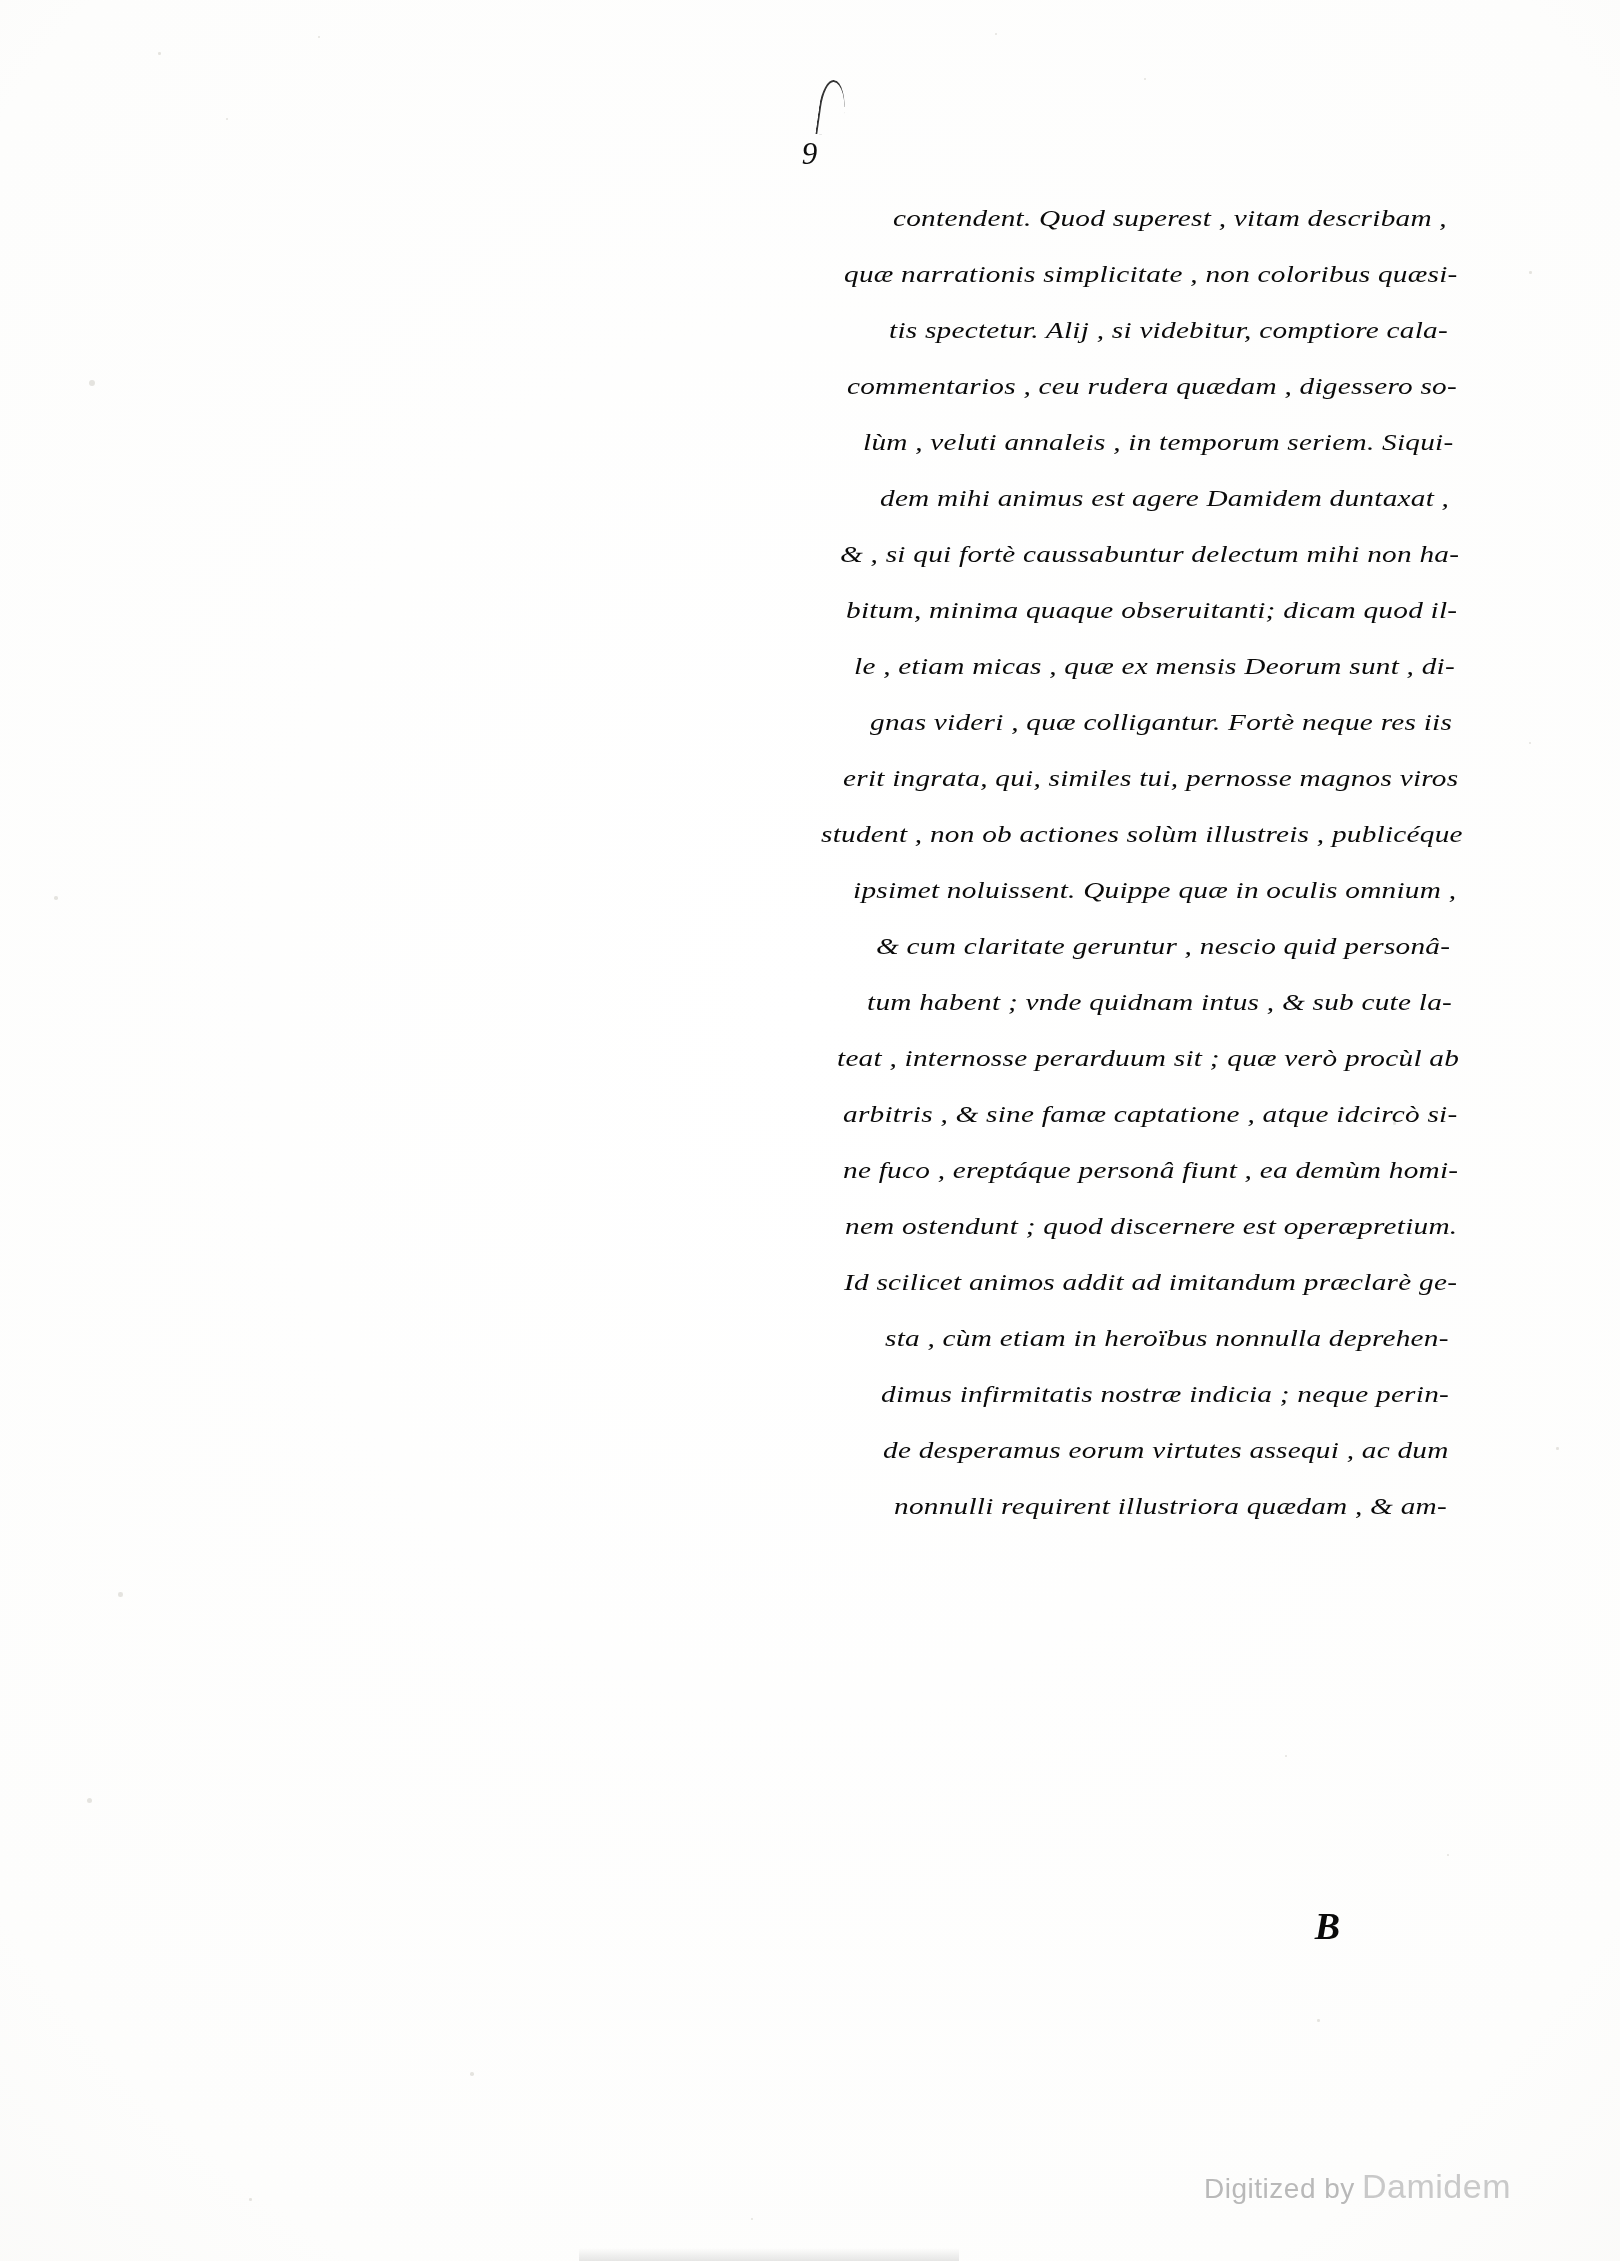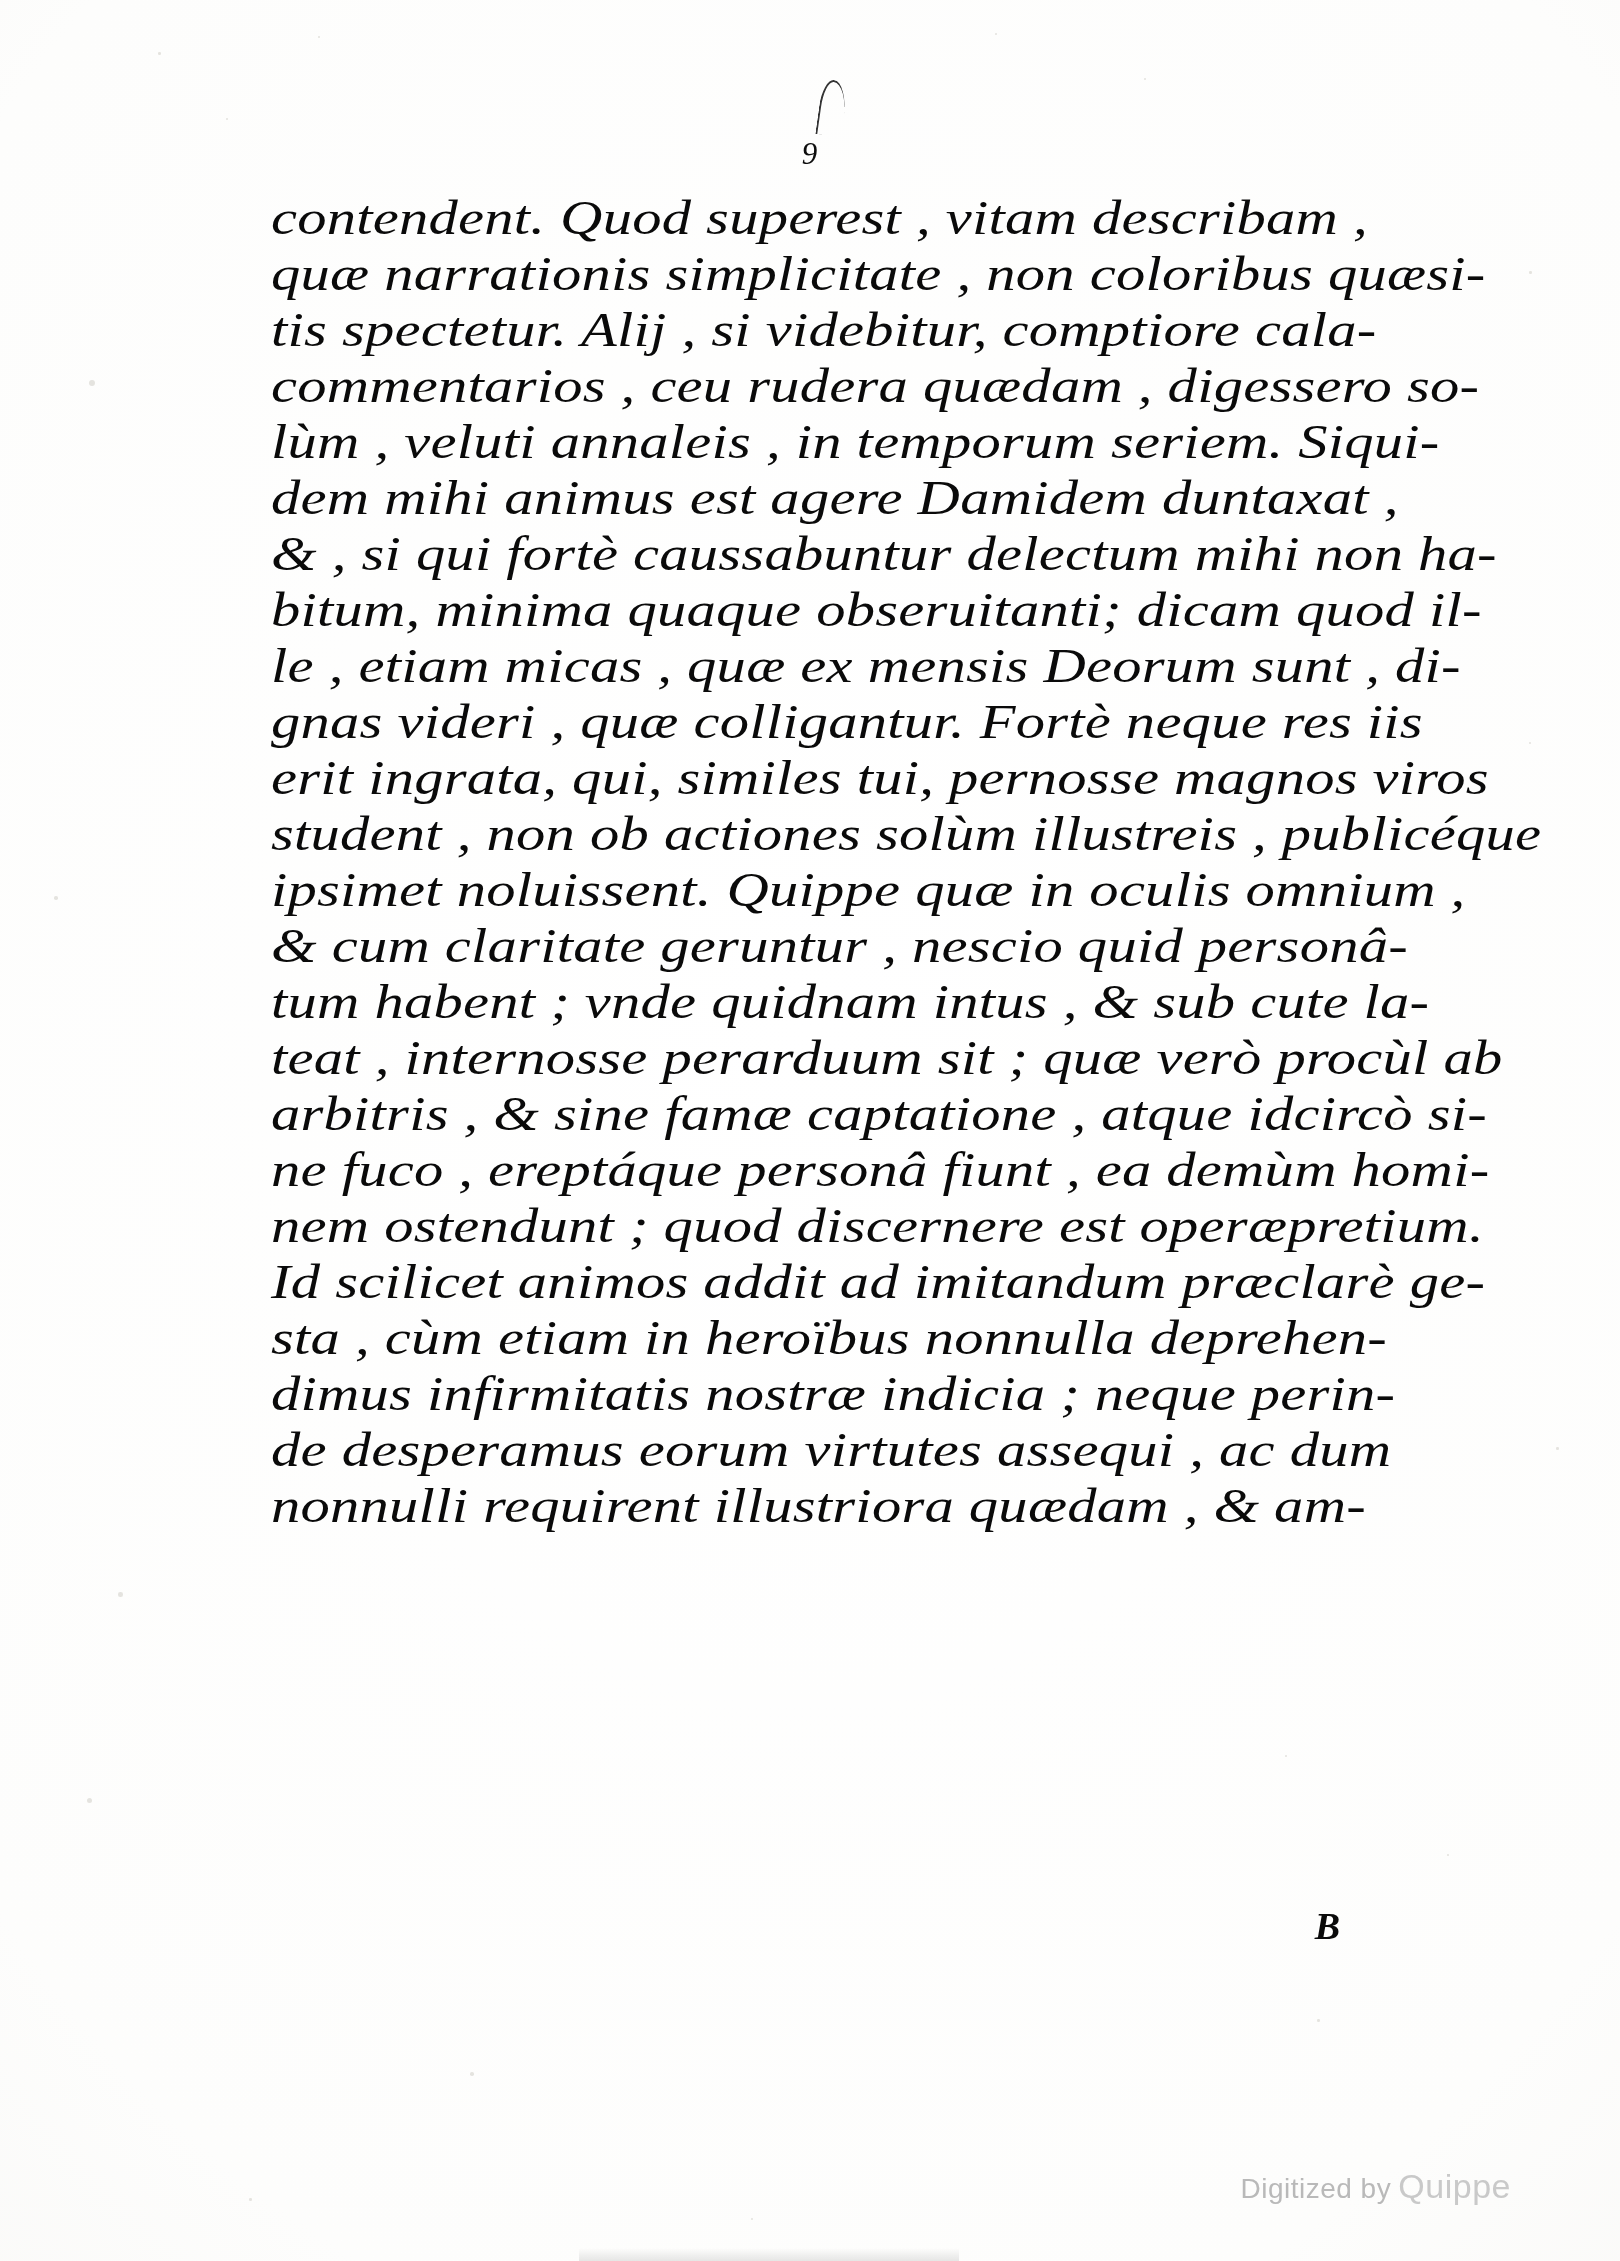--- a/index.html
+++ b/index.html
@@ -61,27 +61,28 @@
     position: absolute;
     left: 271px;
     top: 190px;
     width: 1076px;
   }
 
   .line {
     display: block;
     font-family: "Liberation Serif", serif;
     font-style: italic;
-    font-size: 48px;
+    font-size: 24px;
     line-height: 56px;
     color: #0a0a0a;
     white-space: nowrap;
     letter-spacing: 0.2px;
     font-weight: 500;
     text-rendering: optimizeLegibility;
+    text-align: right;
   }
   
   .line > span {
     display: inline-block;
     transform-origin: left center;
   }
 
   #signature-mark {
     position: absolute;
     right: 280px;
@@ -150,21 +151,21 @@
     <div class="line"><span style="transform: scaleX(1.22);">Id scilicet animos addit ad imitandum præclarè ge-</span></div>
     <div class="line"><span style="transform: scaleX(1.22);">sta ,  cùm  etiam  in  heroïbus  nonnulla  deprehen-</span></div>
     <div class="line"><span style="transform: scaleX(1.22);">dimus  infirmitatis  nostræ  indicia ;  neque  perin-</span></div>
     <div class="line"><span style="transform: scaleX(1.22);">de  desperamus  eorum  virtutes  assequi ,  ac dum</span></div>
     <div class="line"><span style="transform: scaleX(1.22);">nonnulli  requirent  illustriora  quædam ,  &amp; am-</span></div>
   </div>
 
   <div id="signature-mark">B</div>
 
   <div id="watermark">
-    <span>Digitized by</span><span class="wm-google">Quippe</span>
+    <span>Digitized by</span><span class="wm-google">Damidem</span>
   </div>
 
   <div id="bottom-shadow"></div>
 <div class="speck" style="left: 158px; top: 52px; width: 2.7px; height: 2.7px;"></div>
     <div class="speck" style="left: 318px; top: 36px; width: 1.8px; height: 1.8px;"></div>
     <div class="speck" style="left: 1144px; top: 78px; width: 1.8px; height: 1.8px;"></div>
     <div class="speck" style="left: 89px; top: 380px; width: 6.3px; height: 6.3px;"></div>
     <div class="speck" style="left: 1529px; top: 271px; width: 2.7px; height: 2.7px;"></div>
     <div class="speck" style="left: 54px; top: 896px; width: 3.6px; height: 3.6px;"></div>
     <div class="speck" style="left: 1393px; top: 1122px; width: 2.7px; height: 2.7px;"></div>

